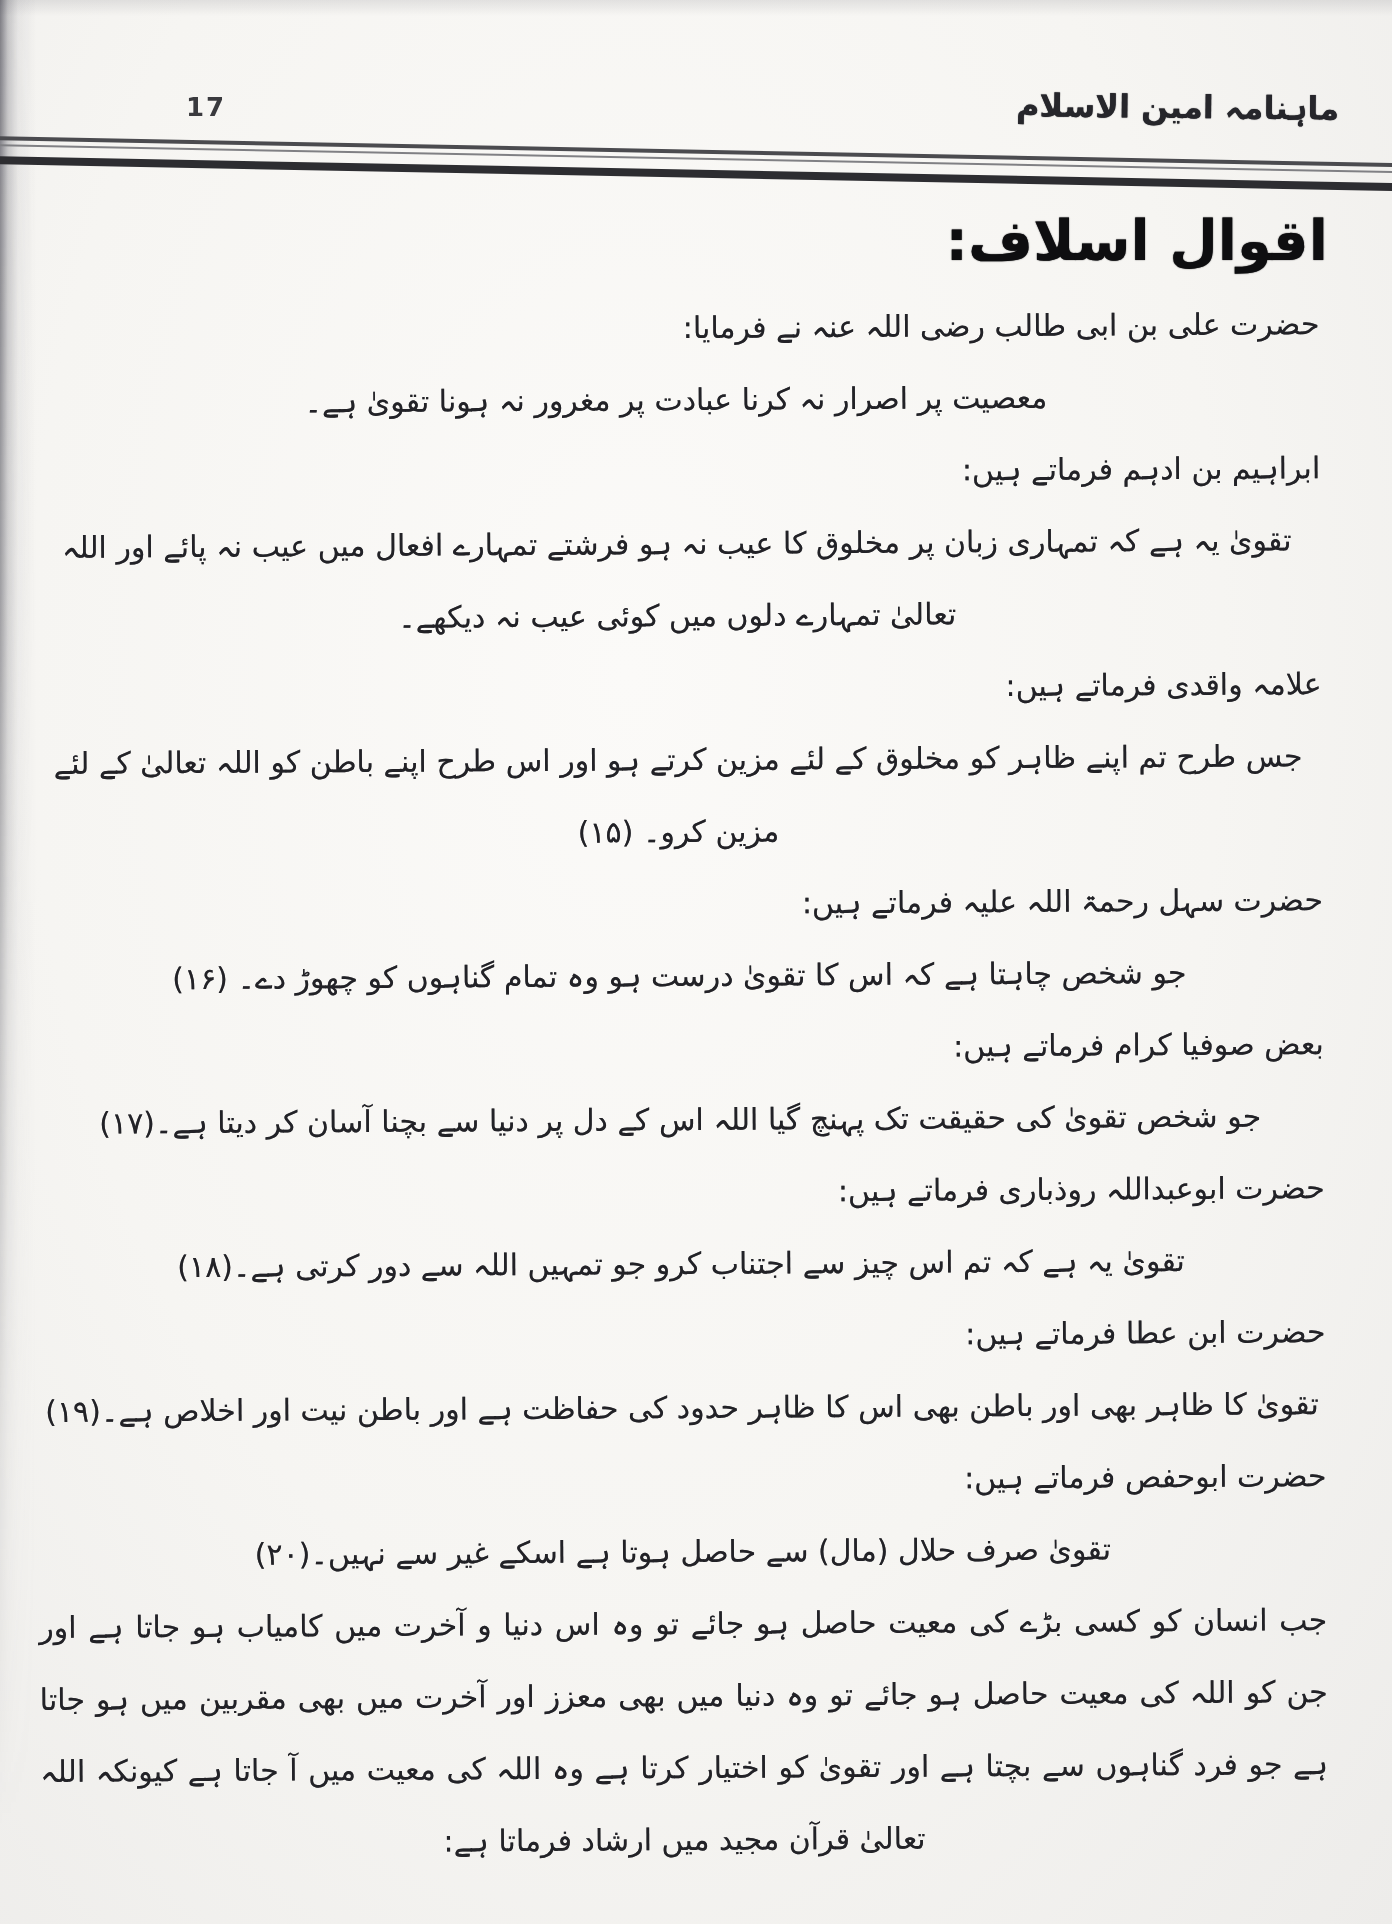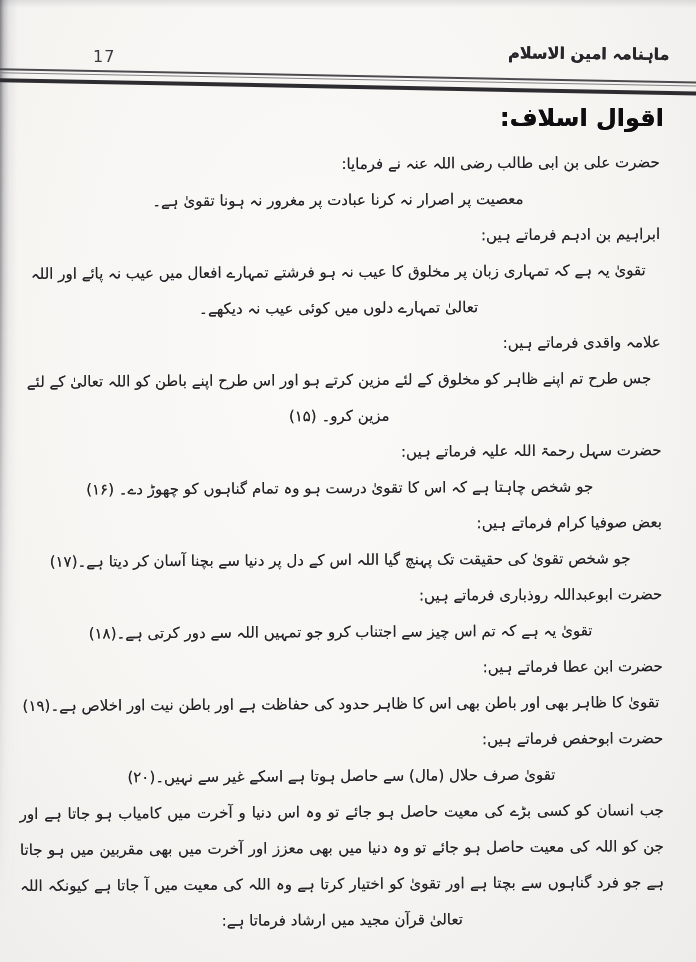--- a/index.html
+++ b/index.html
@@ -29,21 +29,21 @@
   .page::before {
     content: "";
     position: absolute; top: 0; left: 0; right: 0; height: 8px;
     background: linear-gradient(to bottom, rgba(90,90,100,0.14), transparent);
     pointer-events: none;
   }
 
   
   .pagenum {
     position: absolute; top: 47px; left: 93px;
-    font-size: 16px; font-weight: normal; color: #3a3a3e;
+    font-size: 13px; font-weight: bold; color: #3a3a3e;
     letter-spacing: 1px;
   }
   .journal {
     position: absolute; top: 44px; right: 26px;
     direction: rtl;
     font-size: 16px; font-weight: bold; color: #26262b;
     transform: rotate(0.6deg);
     text-shadow: 0 0 0.5px #26262b;
   }
 
@@ -52,21 +52,21 @@
     position: absolute; top: 68px; left: -8px; width: 712px;
     transform: rotate(1.1deg); transform-origin: left center;
   }
   .rules .r1 { height: 2px; background: #4b4b4f; margin-bottom: 2px; }
   .rules .r2 { height: 1px; background: #808084; margin-bottom: 5px; }
   .rules .r3 { height: 4px; background: #2d2d31; }
 
   .heading {
     position: absolute; top: 104px; right: 32px; margin: 0;
     direction: rtl;
-    font-size: 24px; font-weight: bold; color: #0e0e10;
+    font-size: 28px; font-weight: bold; color: #0e0e10;
     text-shadow: 0 0 0.6px #0e0e10;
   }
 
   .content {
     position: absolute; top: 146px; left: 0; right: 0;
     padding: 0 34px 0 18px;
     direction: rtl;
     transform: rotate(-0.35deg);
   }
   .content p.block {

